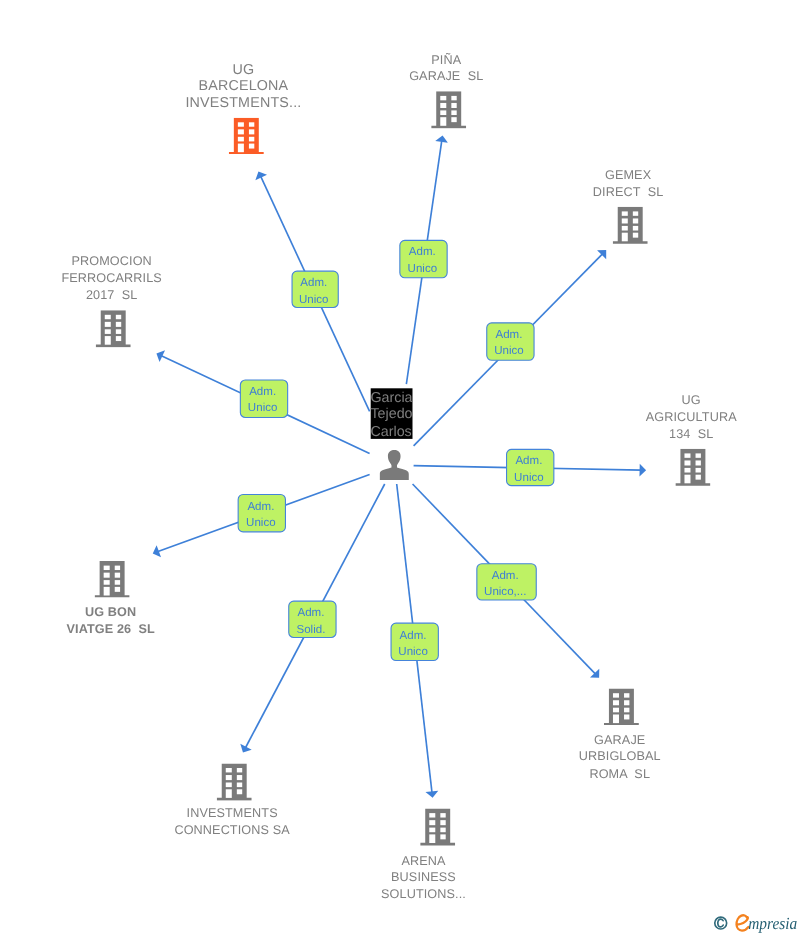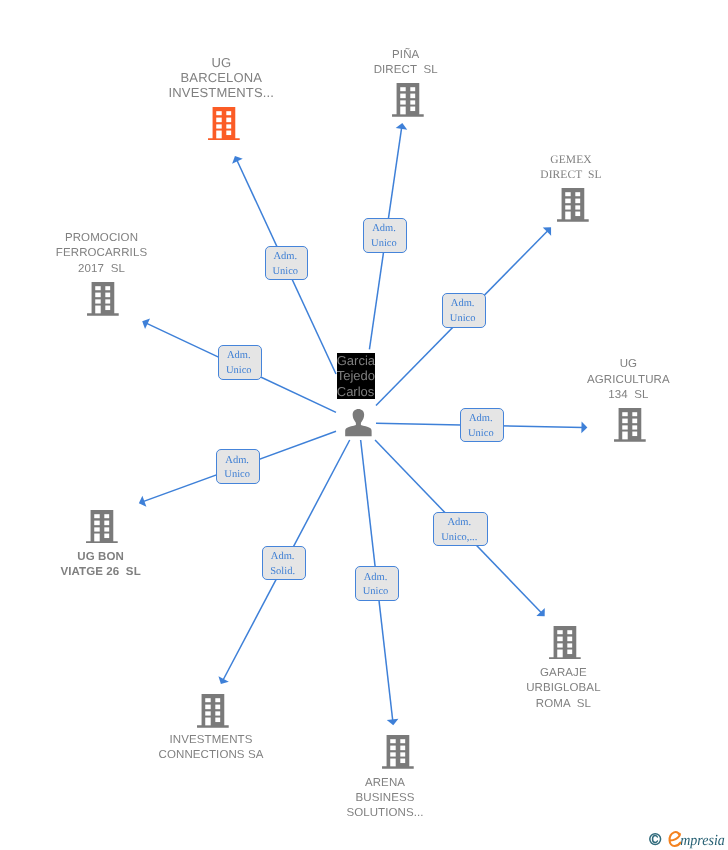--- a/index.html
+++ b/index.html
@@ -11,22 +11,22 @@
   #stage, #stage *{-webkit-font-smoothing:antialiased;}
   #stage{position:absolute;left:0;top:0;width:728px;height:850px;}
   #edges{position:absolute;left:0;top:0;width:728px;height:850px;}
   .node{position:absolute;}
   .node-label{position:absolute;text-align:center;color:#808080;
        font-size:11.5px;font-weight:normal;line-height:15.2px;letter-spacing:.1px;white-space:pre;}
   .node-label.hl{color:#808080;font-size:13px;line-height:15.2px;letter-spacing:.16px;}
   .hub-label{position:absolute;color:#7e7e7e;font-size:13px;line-height:15.15px;
        letter-spacing:0;white-space:pre;text-align:left;background:#000000;}
   .elabel{position:absolute;box-sizing:border-box;border:1.4px solid #4584da;border-radius:5px;
-       background:#e5e5e5;color:#3e7fd4;font-size:10.5px;line-height:14.9px;
-       text-align:center;white-space:pre;display:flex;align-items:center;justify-content:center;font-family:Liberation Serif, serif;}
+       background:#bef264;color:#3e7fd4;font-size:10.5px;line-height:14.9px;
+       text-align:center;white-space:pre;display:flex;align-items:center;justify-content:center;}
   .elabel span{display:block;position:relative;top:1.9px;left:-1.2px;}
   .watermark{position:absolute;}
 </style>
 </head>
 <body>
 
 <div id="stage">
   <svg id="edges" viewBox="0 0 728 850" width="728" height="850">
       <defs></defs>
       <g>
@@ -86,33 +86,33 @@
           <rect x="8.29" y="4.23" width="5.53" height="4.06" fill="#fff"></rect>
           <rect x="18.45" y="4.23" width="4.93" height="4.06" fill="#fff"></rect>
           <rect x="8.29" y="10.69" width="5.53" height="4.63" fill="#fff"></rect>
           <rect x="18.45" y="10.69" width="4.93" height="4.63" fill="#fff"></rect>
           <rect x="8.29" y="17.53" width="5.53" height="4.25" fill="#fff"></rect>
           <rect x="18.45" y="17.53" width="4.93" height="4.25" fill="#fff"></rect>
           <rect x="8.29" y="23.76" width="5.53" height="7.91" fill="#fff"></rect>
           <rect x="18.45" y="23.76" width="4.93" height="4.56" fill="#fff"></rect>
         </svg></div>
       <div class="node-label" style="left: 405.7px; top: 47.6px; width: auto; transform: translateX(-50%);">PIÑA
-DIRECT  SL</div>
+GARAJE  SL</div>
       <div class="node" style="left: 556.9px; top: 188.2px; width: 31.75px; height: 33.68px;"><svg width="31.75" height="33.68" viewBox="0 0 32 34">
           <path fill="#7a7a7a" fill-rule="evenodd" d="M4.59 0 H27.51 V31.51 H32 V34 H0 V31.51 H4.59 Z"></path>
           <rect x="8.29" y="4.23" width="5.53" height="4.06" fill="#fff"></rect>
           <rect x="18.45" y="4.23" width="4.93" height="4.06" fill="#fff"></rect>
           <rect x="8.29" y="10.69" width="5.53" height="4.63" fill="#fff"></rect>
           <rect x="18.45" y="10.69" width="4.93" height="4.63" fill="#fff"></rect>
           <rect x="8.29" y="17.53" width="5.53" height="4.25" fill="#fff"></rect>
           <rect x="18.45" y="17.53" width="4.93" height="4.25" fill="#fff"></rect>
           <rect x="8.29" y="23.76" width="5.53" height="7.91" fill="#fff"></rect>
           <rect x="18.45" y="23.76" width="4.93" height="4.56" fill="#fff"></rect>
         </svg></div>
-      <div class="node-label" style="left: 571px; top: 152.6px; width: auto; transform: translateX(-50%); font-family: Liberation Serif, serif;">GEMEX
+      <div class="node-label" style="left: 571px; top: 152.6px; width: auto; transform: translateX(-50%);">GEMEX
 DIRECT  SL</div>
       <div class="node" style="left: 87.4px; top: 281.9px; width: 31.75px; height: 33.68px;"><svg width="31.75" height="33.68" viewBox="0 0 32 34">
           <path fill="#7a7a7a" fill-rule="evenodd" d="M4.59 0 H27.51 V31.51 H32 V34 H0 V31.51 H4.59 Z"></path>
           <rect x="8.29" y="4.23" width="5.53" height="4.06" fill="#fff"></rect>
           <rect x="18.45" y="4.23" width="4.93" height="4.06" fill="#fff"></rect>
           <rect x="8.29" y="10.69" width="5.53" height="4.63" fill="#fff"></rect>
           <rect x="18.45" y="10.69" width="4.93" height="4.63" fill="#fff"></rect>
           <rect x="8.29" y="17.53" width="5.53" height="4.25" fill="#fff"></rect>
           <rect x="18.45" y="17.53" width="4.93" height="4.25" fill="#fff"></rect>
           <rect x="8.29" y="23.76" width="5.53" height="7.91" fill="#fff"></rect>

